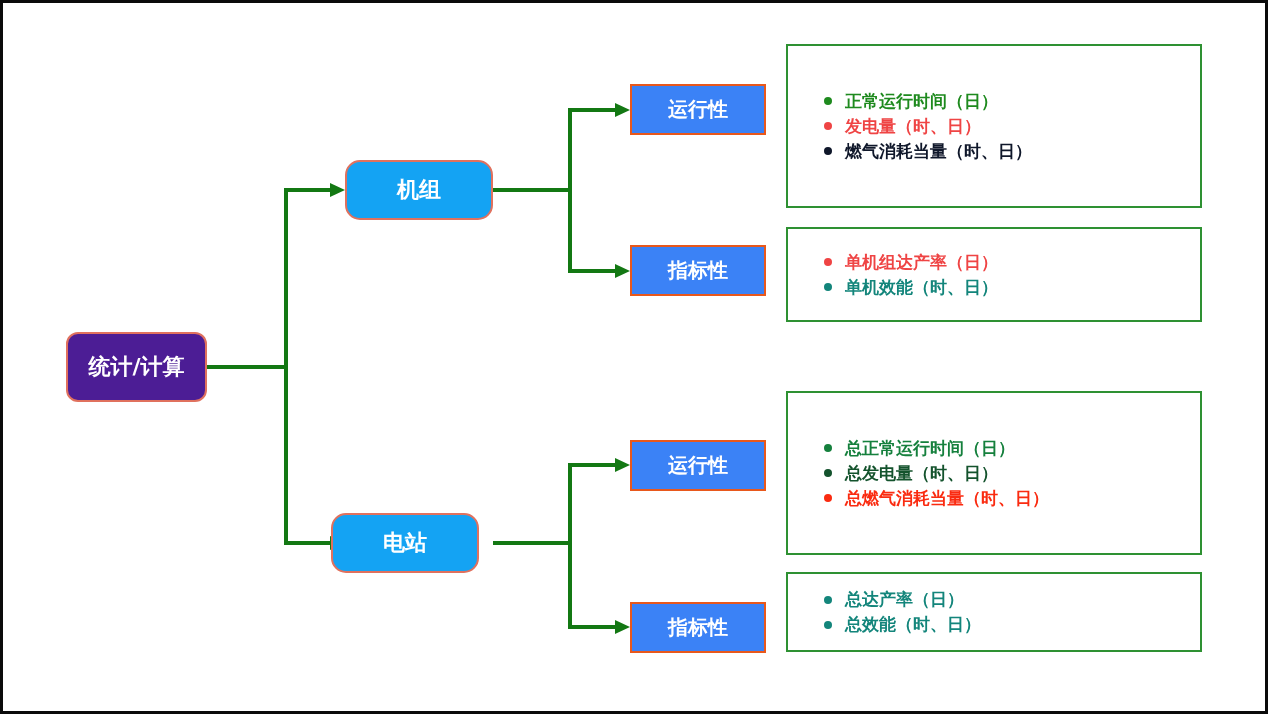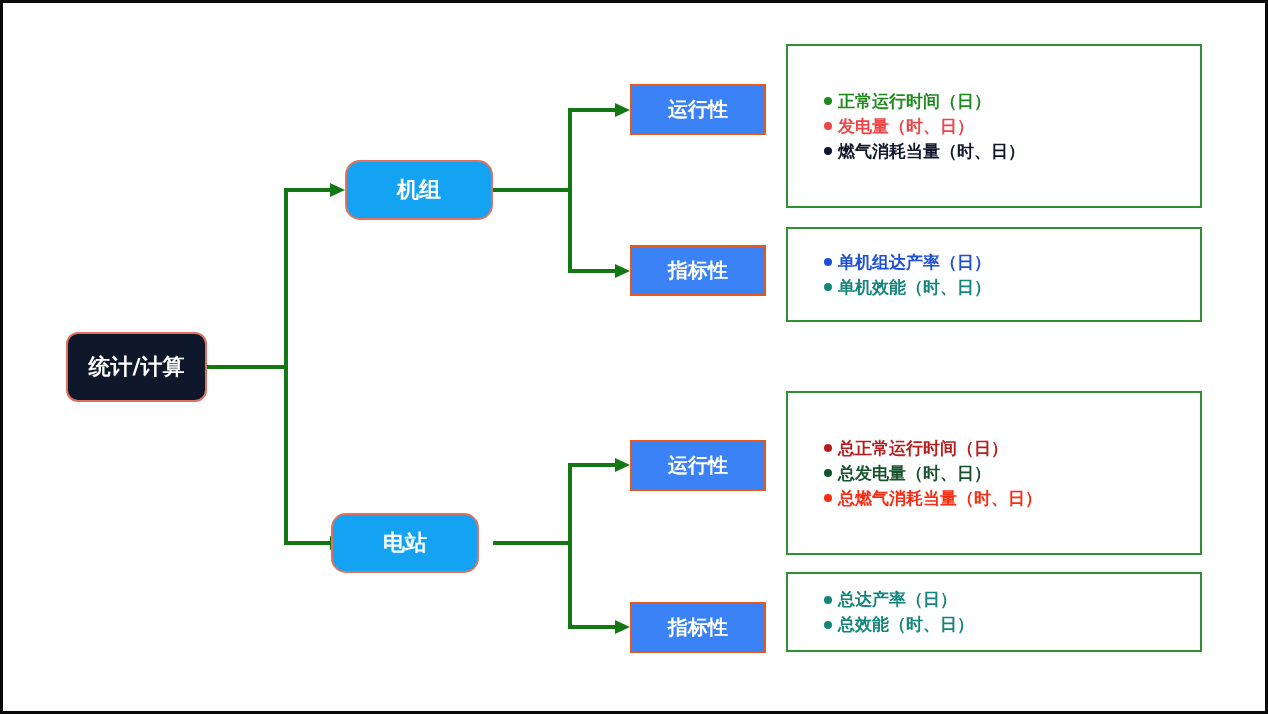--- a/index.html
+++ b/index.html
@@ -24,21 +24,21 @@
   .node{
     position:absolute;
     display:flex;align-items:center;justify-content:center;
     font-weight:bold;color:#ffffff;
     z-index:2;
     box-sizing:border-box;
     text-align:center;
   }
   .root-node{
     left:66px;top:332px;width:141px;height:70px;
-    background:#0f172a;
+    background:#4c1d95;
     border:2px solid #E0715E;
     border-radius:12px;
     font-size:22px;
   }
   .branch-node{
     width:148px;height:60px;
     background:#14A3F3;
     border:2px solid #E0715E;
     border-radius:15px;
     font-size:22px;
@@ -66,21 +66,21 @@
     display:flex;flex-direction:column;justify-content:center;
   }
   .detail-1{top:44px;height:164px;}
   .detail-2{top:227px;height:95px;}
   .detail-3{top:391px;height:164px;}
   .detail-4{top:572px;height:80px;}
   .bullet-list{
     list-style:none;margin:0;padding:0 10px 0 36px;
   }
   .bullet-item{
-    display:flex;align-items:center;gap:6px;
+    display:flex;align-items:center;gap:13px;
     height:25px;
     font-size:17px;font-weight:bold;
     white-space:nowrap;
   }
   .dot{
     width:8px;height:8px;border-radius:50%;
     background:currentColor;
     flex:0 0 auto;
   }
 </style>
@@ -138,33 +138,33 @@
           <span>发电量（时、日）</span>
         </li>
         <li class="bullet-item" style="color: #0f172a;">
           <span class="dot"></span>
           <span>燃气消耗当量（时、日）</span>
         </li>
       </ul>
   </div>
   <div class="detail-box detail-2">
     <ul class="bullet-list">
-        <li class="bullet-item" style="color: #1d4ed8;">
+        <li class="bullet-item" style="color: #ef4444;">
           <span class="dot"></span>
           <span>单机组达产率（日）</span>
         </li>
         <li class="bullet-item" style="color: rgb(19, 133, 123);">
           <span class="dot"></span>
           <span>单机效能（时、日）</span>
         </li>
       </ul>
   </div>
   <div class="detail-box detail-3">
     <ul class="bullet-list">
-        <li class="bullet-item" style="color: #b91c1c;">
+        <li class="bullet-item" style="color: #15803d;">
           <span class="dot"></span>
           <span>总正常运行时间（日）</span>
         </li>
         <li class="bullet-item" style="color: #14532d;">
           <span class="dot"></span>
           <span>总发电量（时、日）</span>
         </li>
         <li class="bullet-item" style="color: rgb(250, 43, 16);">
           <span class="dot"></span>
           <span>总燃气消耗当量（时、日）</span>

